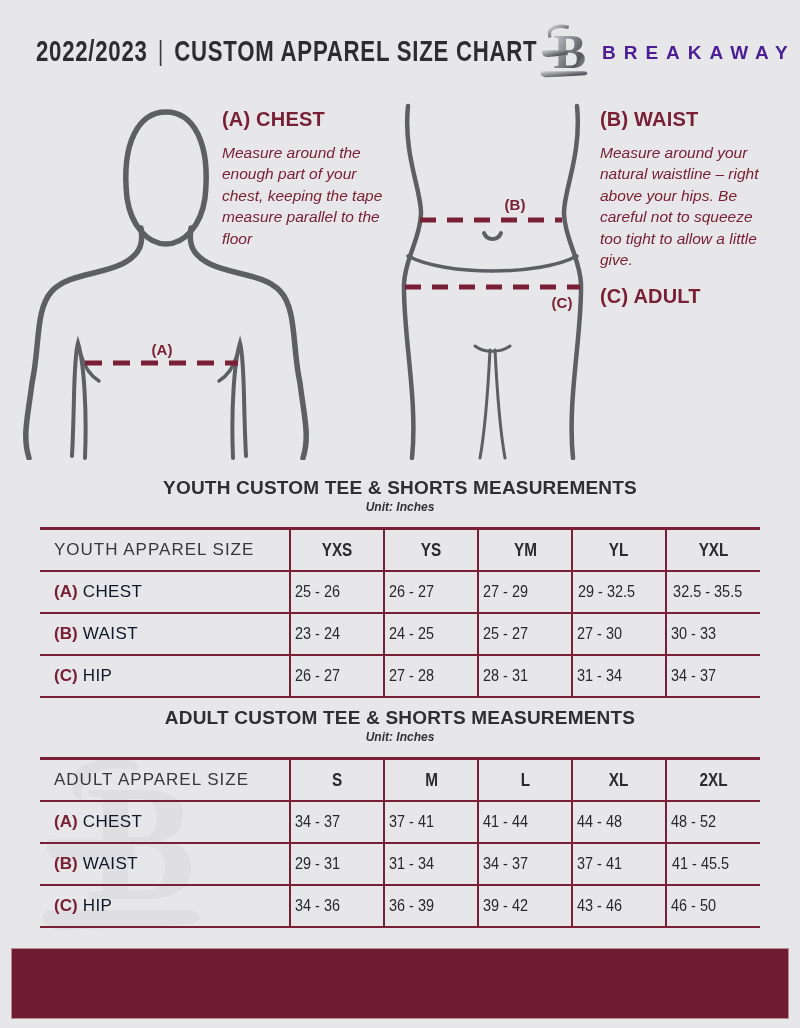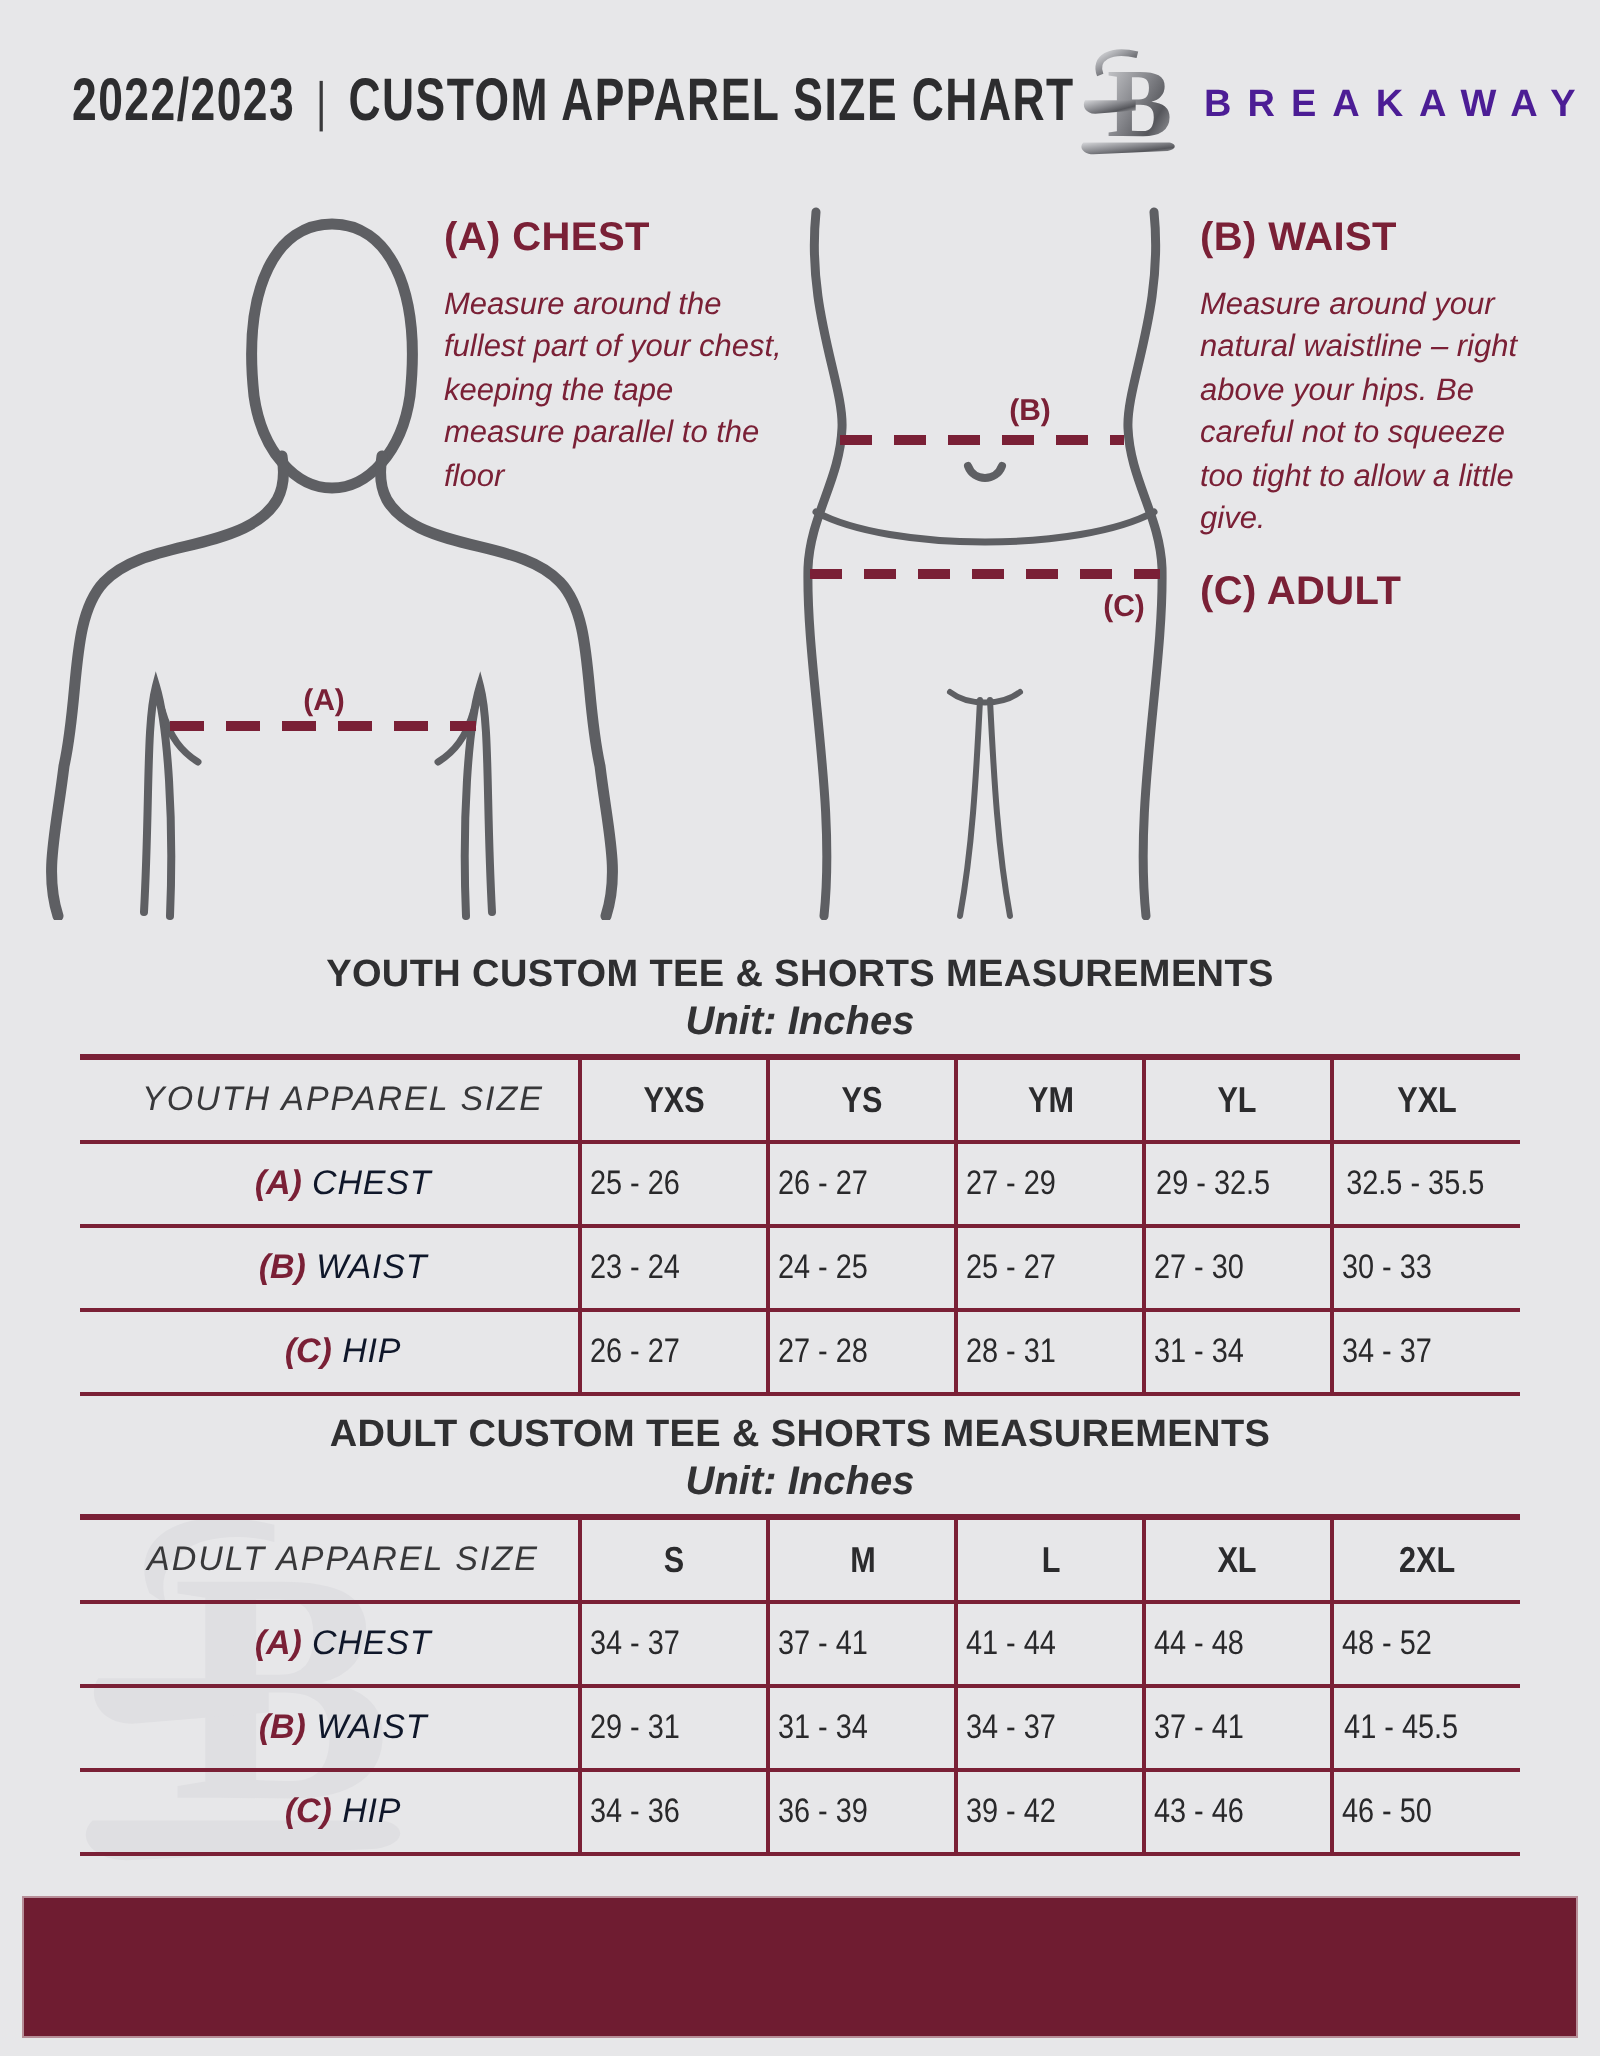--- a/index.html
+++ b/index.html
@@ -40,30 +40,30 @@
   }
   .figure-svg{position:absolute;}
   .fig-label{font:700 15px "Liberation Sans",sans-serif;fill:var(--accent);}
   
   .sec-title{
     position:absolute;left:0;width:800px;text-align:center;
     font-weight:700;font-size:19px;color:#2f2f31;letter-spacing:0.2px;
   }
   .sec-unit{
     position:absolute;left:0;width:800px;text-align:center;
-    font-style:italic;font-weight:700;font-size:20px;color:#323234;
+    font-style:italic;font-weight:700;font-size:12px;color:#323234;
   }
   
   table.size-table{
     position:absolute;left:40px;width:720px;border-collapse:collapse;
     table-layout:fixed;z-index:2;
   }
   .size-table th,.size-table td{height:40px;padding:0;}
   .size-table th:first-child,.size-table td:first-child{
-    width:235px;text-align:center;padding-left:14px;font-style:italic;
+    width:235px;text-align:left;padding-left:14px;
   }
   .size-table thead tr{border-top:3px solid var(--accent);border-bottom:2px solid var(--accent);}
   .size-table tbody tr{border-bottom:2px solid var(--accent);}
   .size-table th+th,.size-table td+td{border-left:2px solid var(--accent);}
   .cond{display:inline-block;transform:scaleX(0.85);transform-origin:center;white-space:nowrap;}
   .lblhead{font-weight:400;font-size:17px;letter-spacing:1px;color:#38383a;}
   .szhead{font-weight:700;font-size:18px;color:#2b2b2d;}
   .val{font-weight:400;font-size:17px;color:#29292b;}
   .prefix{font-weight:700;font-size:17px;color:var(--accent);}
   .mname{font-weight:400;font-size:17px;color:#0f172a;letter-spacing:0.4px;}
@@ -125,21 +125,21 @@
       <path d="M95,250 C93,290 91,325 85,358" stroke-width="3"></path>
       <path d="M100,250 C102,290 104,325 110,358" stroke-width="3"></path>
     </g>
     <line x1="25" y1="120" x2="167" y2="120" stroke="var(--accent)" stroke-width="5" stroke-dasharray="16 11"></line>
     <text class="fig-label" x="120" y="110" text-anchor="middle">(B)</text>
     <line x1="10" y1="187" x2="185" y2="187" stroke="var(--accent)" stroke-width="5" stroke-dasharray="16 11"></line>
     <text class="fig-label" x="167" y="208" text-anchor="middle">(C)</text>
   </svg>
 
   <div class="ins-head" style="left:222px;top:108px">(A) CHEST</div>
-  <div class="ins-body" style="left:222px;top:142px;width:176px">Measure around the fullest part of your chest, keeping the tape measure parallel to the floor</div>
+  <div class="ins-body" style="left:222px;top:142px;width:176px">Measure around the enough part of your chest, keeping the tape measure parallel to the floor</div>
 
   <div class="ins-head" style="left:600px;top:108px">(B) WAIST</div>
   <div class="ins-body" style="left:600px;top:142px;width:172px">Measure around your natural waistline – right above your hips. Be careful not to squeeze too tight to allow a little give.</div>
 
   <div class="ins-head" style="left:600px;top:285px">(C) ADULT</div>
 
   <div class="sec-title" style="top:477px">YOUTH CUSTOM TEE &amp; SHORTS MEASUREMENTS</div>
   <div class="sec-unit" style="top:500px">Unit: Inches</div>
   <table class="size-table" style="top:527px">
       <thead>

